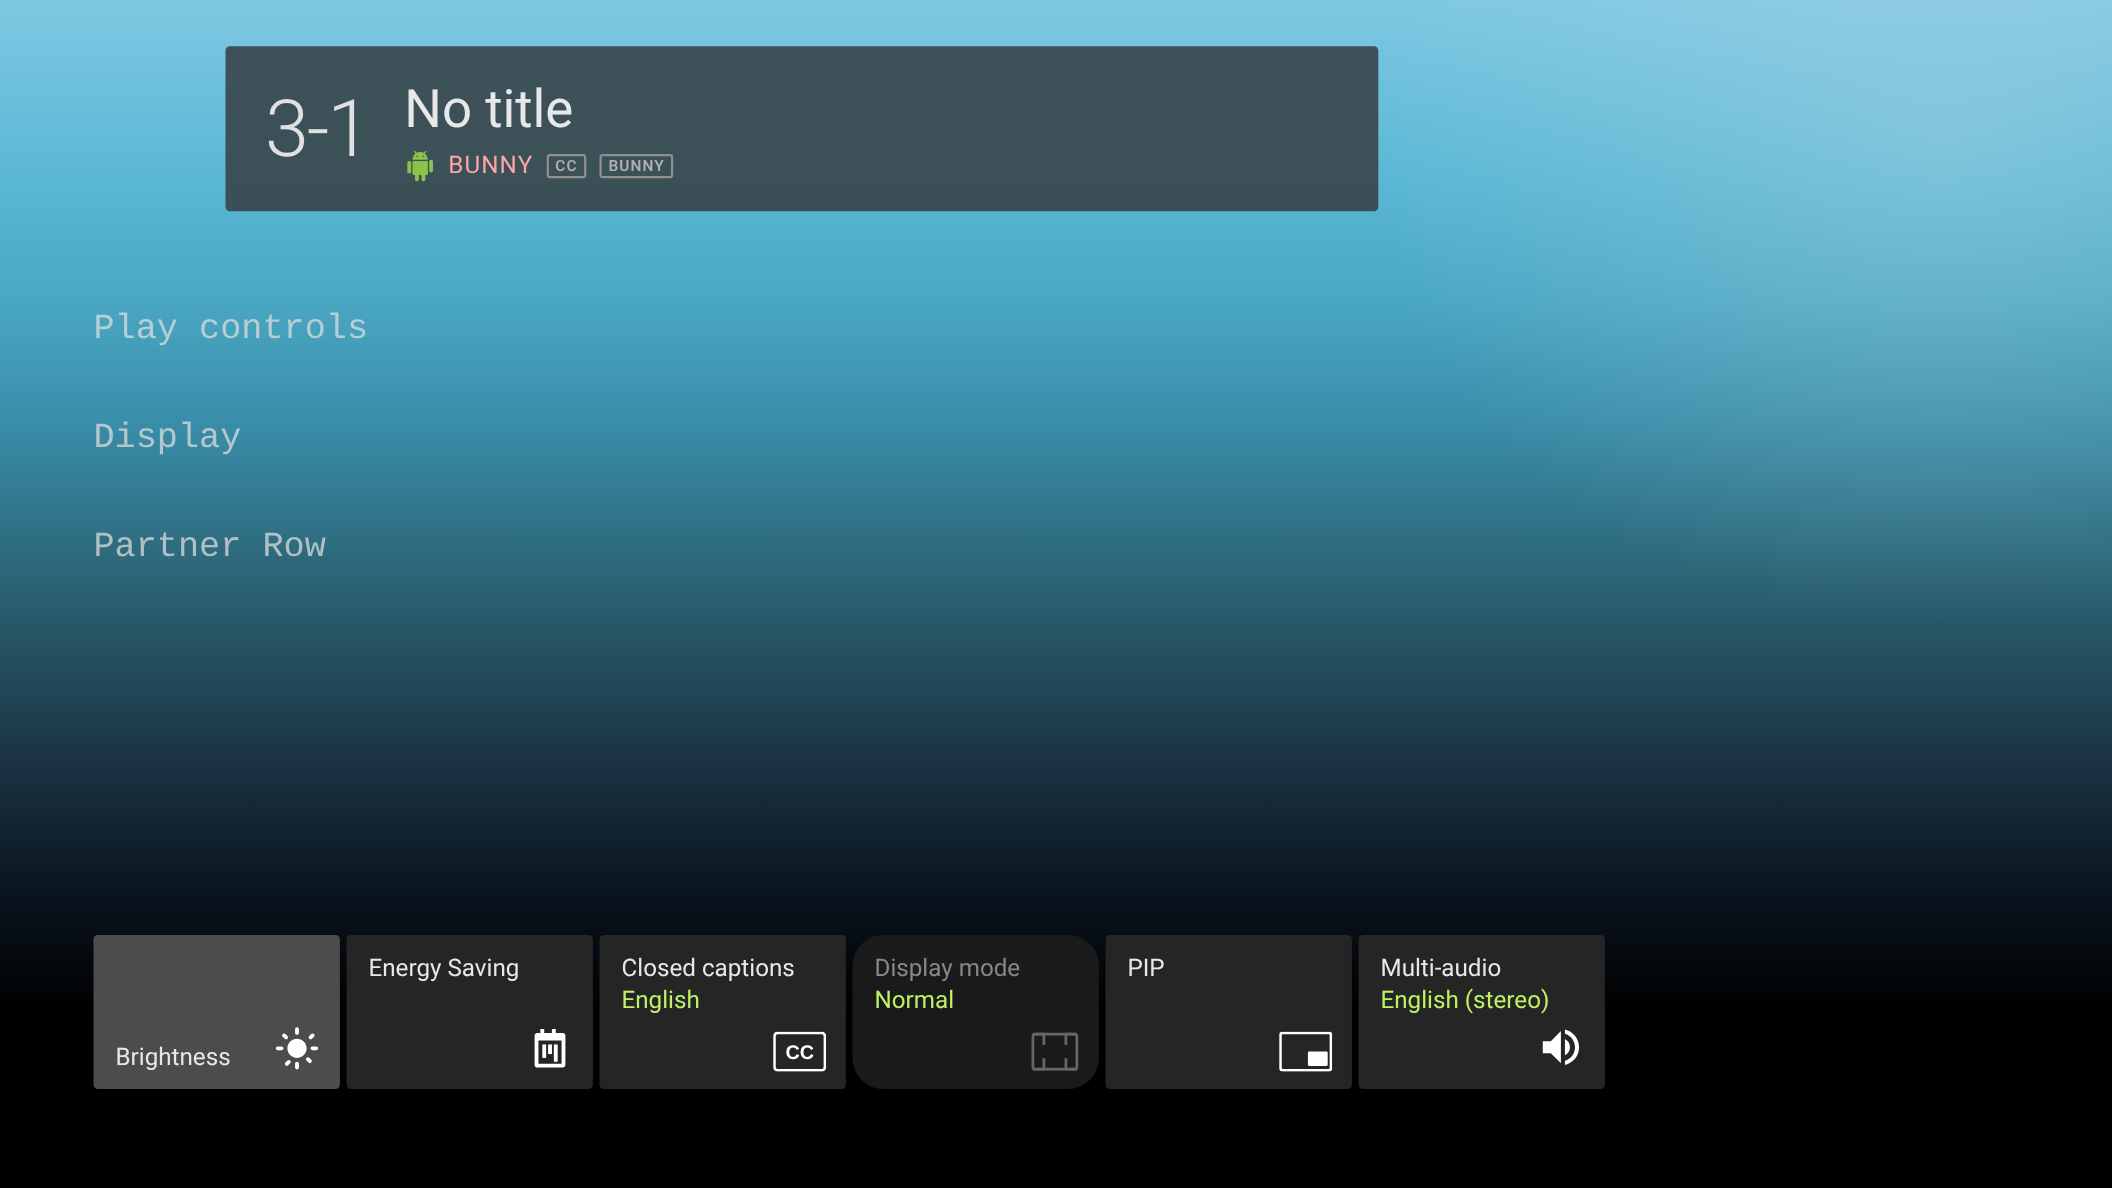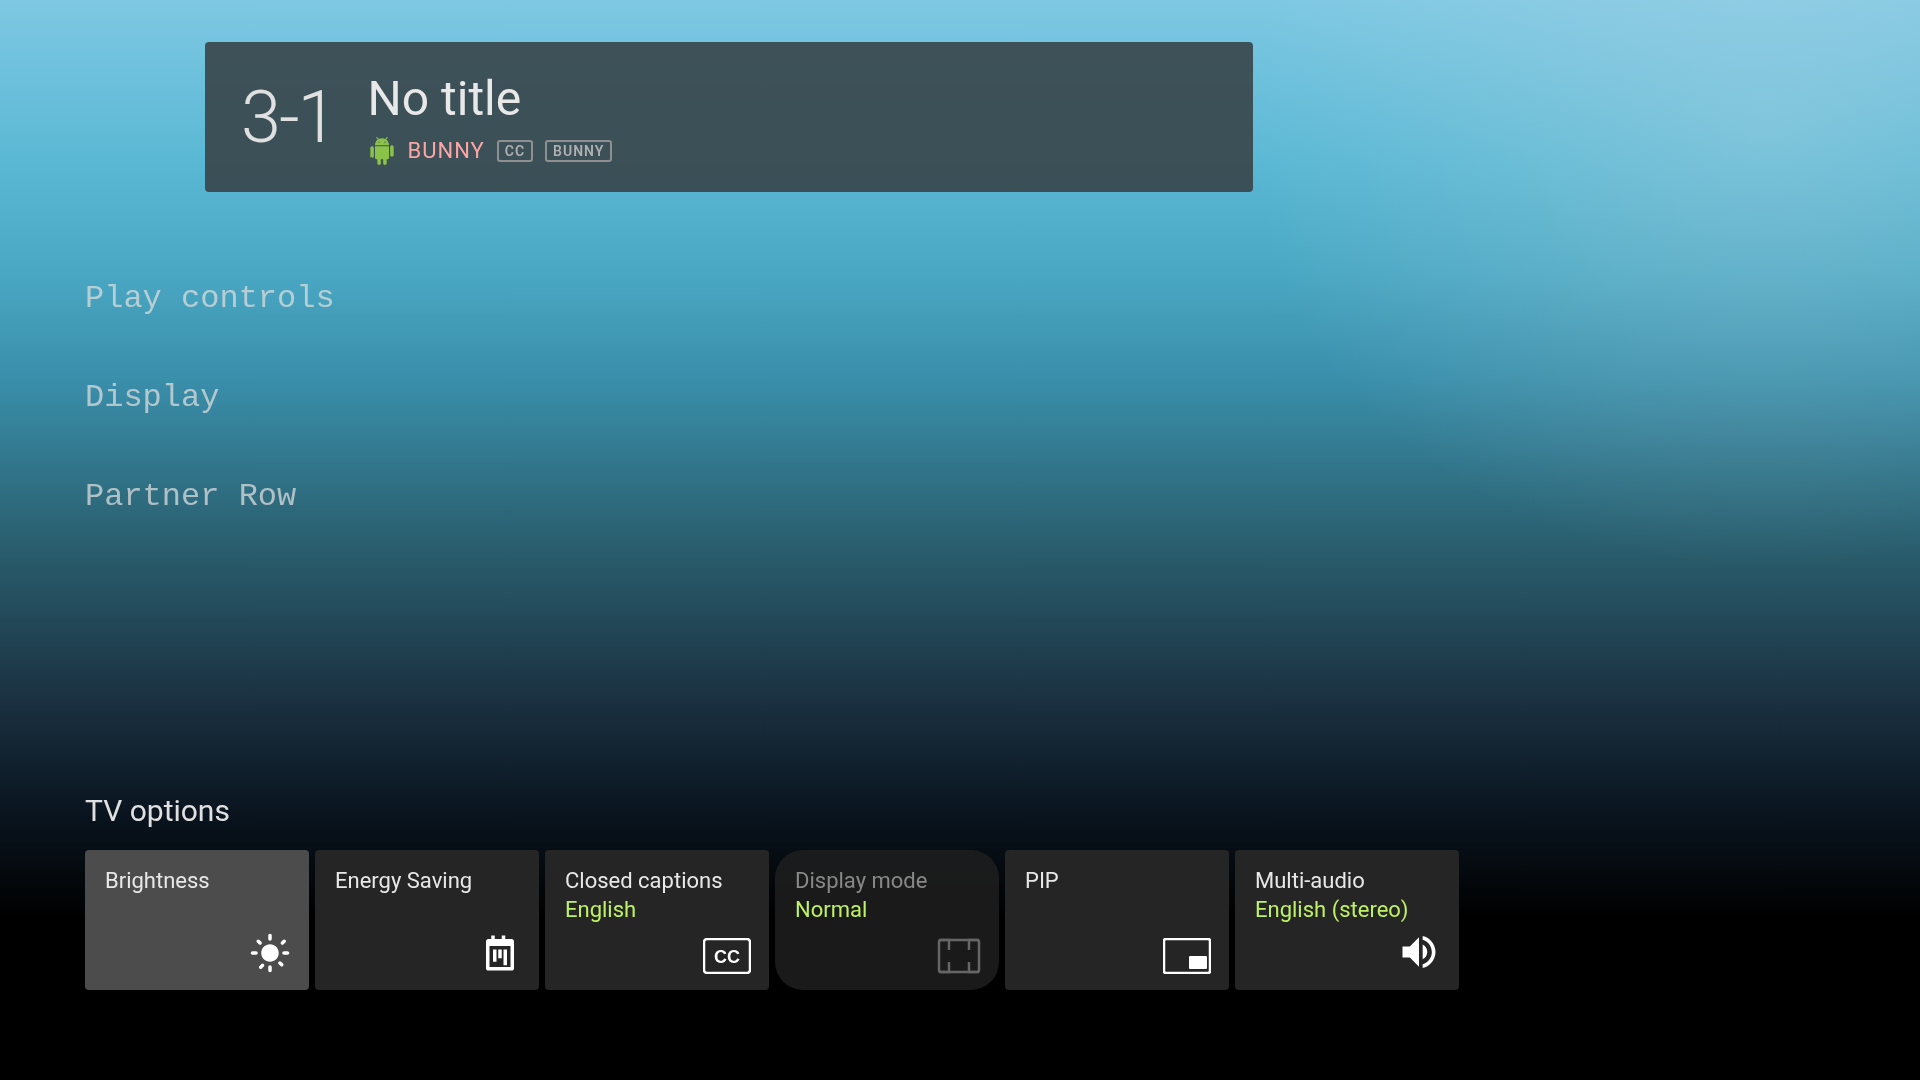--- a/index.html
+++ b/index.html
@@ -165,20 +165,21 @@
       border-radius: 4px;
       display: flex;
       flex-direction: column;
       padding: 18px 20px 16px;
       cursor: pointer;
       position: relative;
     }
 
     .option-tile.active {
       background: rgba(80, 80, 80, 0.95);
+      justify-content: flex-end;
     }
 
     .option-tile.dimmed {
       background: rgba(30, 30, 30, 0.85);
       border-radius: 28px;
     }
 
     .option-label {
       font-size: 22px;
       color: #e8e8e8;
@@ -241,21 +242,20 @@
     </div>
     <div class="sidebar-item">
       <span>Display</span>
     </div>
     <div class="sidebar-item">
       <span>Partner Row</span>
     </div>
   </div>
 
   <div class="tv-options">
-    <div class="tv-options-title">TV options</div>
     <div class="options-grid">
 
       <div class="option-tile active">
         <span class="option-label">Brightness</span>
         <span class="option-icon">
           <svg width="42" height="42" viewBox="0 0 24 24" fill="white">
             <path d="M12 7c-2.76 0-5 2.24-5 5s2.24 5 5 5 5-2.24 5-5-2.24-5-5-5zM2 13h2c.55 0 1-.45 1-1s-.45-1-1-1H2c-.55 0-1 .45-1 1s.45 1 1 1zm18 0h2c.55 0 1-.45 1-1s-.45-1-1-1h-2c-.55 0-1 .45-1 1s.45 1 1 1zM11 2v2c0 .55.45 1 1 1s1-.45 1-1V2c0-.55-.45-1-1-1s-1 .45-1 1zm0 18v2c0 .55.45 1 1 1s1-.45 1-1v-2c0-.55-.45-1-1-1s-1 .45-1 1zM5.99 4.58c-.39-.39-1.03-.39-1.41 0-.39.39-.39 1.03 0 1.41l1.06 1.06c.39.39 1.03.39 1.41 0 .38-.39.39-1.03 0-1.41L5.99 4.58zm12.37 12.37c-.39-.39-1.03-.39-1.41 0-.39.39-.39 1.03 0 1.41l1.06 1.06c.39.39 1.03.39 1.41 0 .39-.39.39-1.03 0-1.41l-1.06-1.06zm1.06-12.37l-1.06 1.06c-.39.39-.39 1.03 0 1.41.39.39 1.03.39 1.41 0l1.06-1.06c.39-.38.39-1.02 0-1.41-.38-.39-1.02-.39-1.41 0zM7.05 18.36l-1.06 1.06c-.39.39-.39 1.03 0 1.41.39.39 1.03.39 1.41 0l1.06-1.06c.39-.39.39-1.03 0-1.41-.39-.39-1.03-.39-1.41 0z"></path>
           </svg>
         </span>
       </div>

